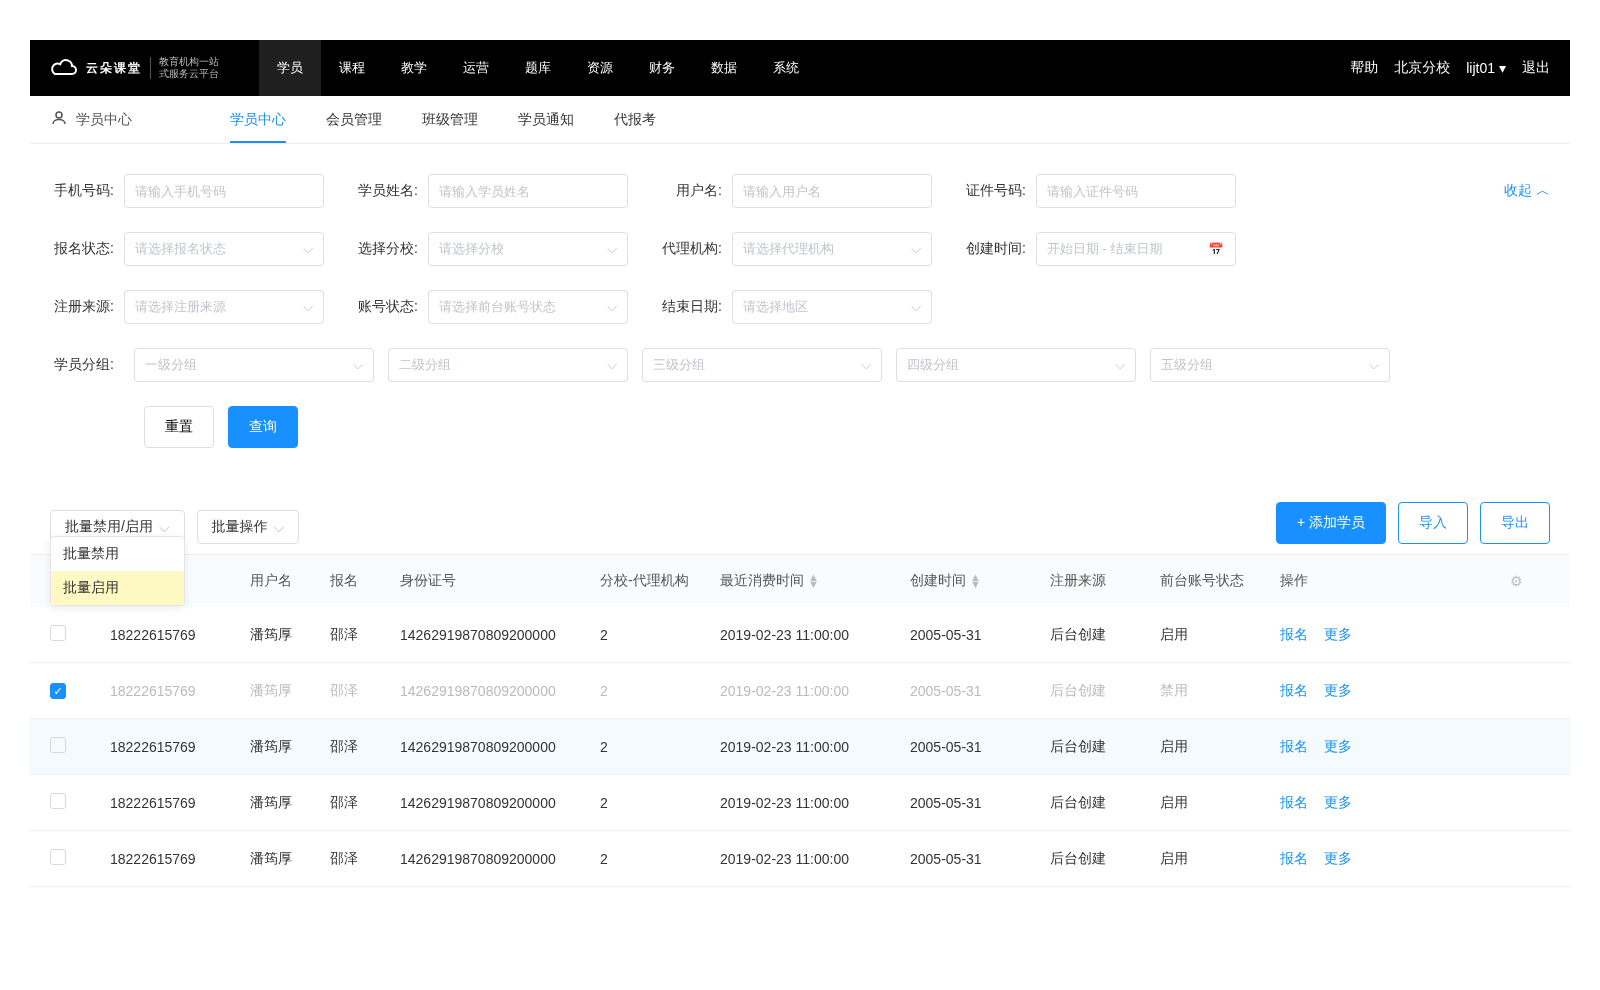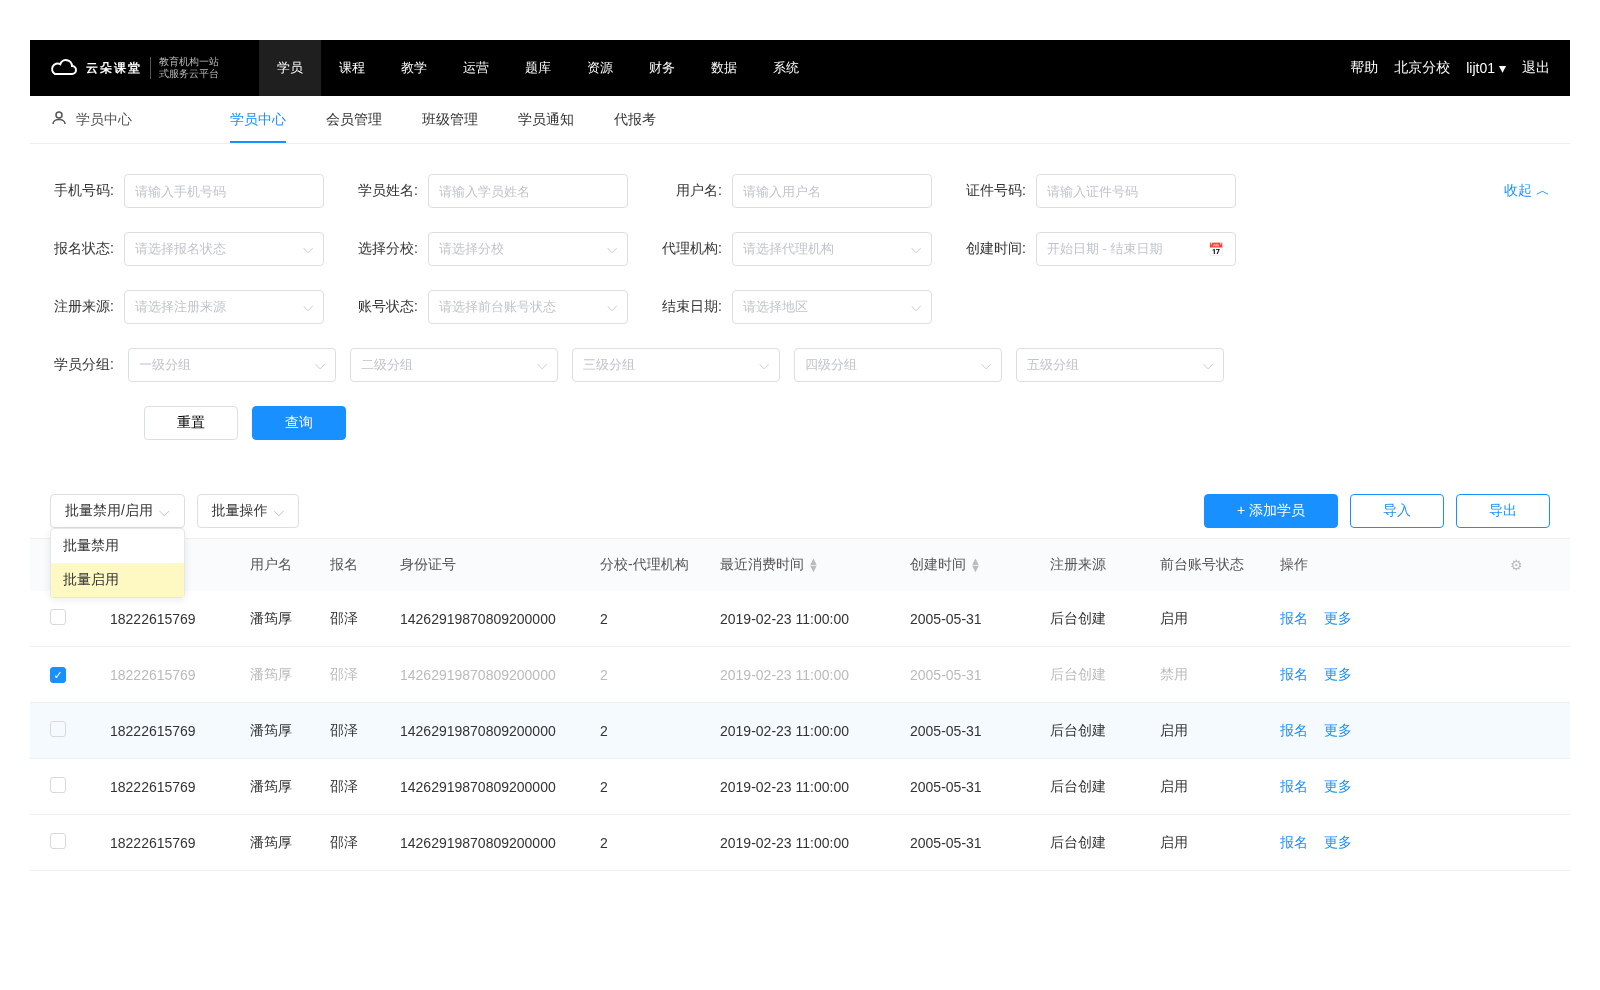--- a/index.html
+++ b/index.html
@@ -33,23 +33,23 @@
   .filter-group { display: flex; align-items: center; gap: 10px; }
   .filter-group .lbl { width: 64px; text-align: right; color: #333; flex-shrink: 0; }
   .input, .select { height: 34px; border: 1px solid #dcdee2; border-radius: 4px; padding: 0 10px; font-size: 13px; color: #333; background: #fff; width: 200px; display: flex; align-items: center; }
   .input::placeholder, .placeholder { color: #c0c4cc; }
   .select { justify-content: space-between; cursor: pointer; }
   .chev { color: #c0c4cc; }
   .collapse-link { color: #1890ff; cursor: pointer; display: flex; align-items: center; gap: 4px; margin-left: auto; }
   .daterange { position: relative; }
   .daterange .cal-icon { color: #c0c4cc; }
   .group-selects { display: flex; gap: 14px; }
-  .group-selects .select { width: 208px; }
-
-  .btn { height: 34px; padding: 0 32px; border-radius: 4px; border: 1px solid #dcdee2; background: #fff; cursor: pointer; font-size: 14px; display: inline-flex; align-items: center; justify-content: center; }
+  .group-selects .select { width: 240px; }
+
+  .btn { height: 42px; padding: 0 20px; border-radius: 4px; border: 1px solid #dcdee2; background: #fff; cursor: pointer; font-size: 14px; display: inline-flex; align-items: center; justify-content: center; }
   .btn.primary { background: #1890ff; border-color: #1890ff; color: #fff; }
 
   
   .table-toolbar { display: flex; align-items: flex-end; padding: 20px 20px 10px 20px; position: relative; }
   .dropdown-btn { height: 34px; padding: 0 14px; border: 1px solid #dcdee2; border-radius: 4px; background: #fff; display: inline-flex; align-items: center; gap: 6px; cursor: pointer; }
   .dropdown-menu { position: absolute; top: 54px; left: 20px; width: 135px; background: #fff; border: 1px solid #e6e6e6; border-radius: 4px; box-shadow: 0 2px 8px rgba(0,0,0,0.08); z-index: 10; }
   .dropdown-menu .mi { padding: 8px 12px; cursor: pointer; }
   .dropdown-menu .mi.hover { background: #fef9c3; }
   .toolbar-right { margin-left: auto; display: flex; gap: 12px; }
   .btn.outline-primary { border-color: #1890ff; color: #1890ff; }
@@ -203,21 +203,21 @@
       <div class="filter-group">
         <span class="lbl">结束日期:</span>
         <div class="select">
             <span class="placeholder">请选择地区</span>
             <span class="chev">⌵</span>
           </div>
       </div>
     </div>
 
     <div class="filter-row">
-      <div class="filter-group" style="gap:14px;">
+      <div class="filter-group" style="gap:20px;">
         <span class="lbl" style="width:64px;">学员分组:</span>
         <div class="group-selects" id="group-selects">
             <div class="select">
               <span class="placeholder">一级分组</span>
               <span class="chev">⌵</span>
             </div>
             <div class="select">
               <span class="placeholder">二级分组</span>
               <span class="chev">⌵</span>
             </div>

